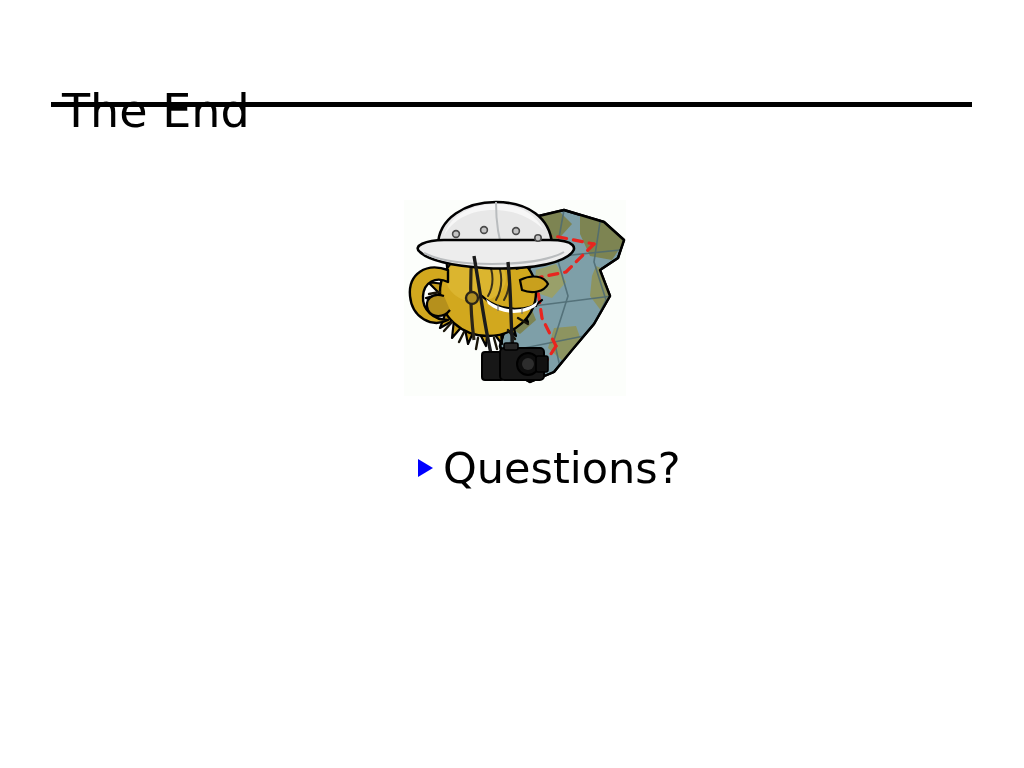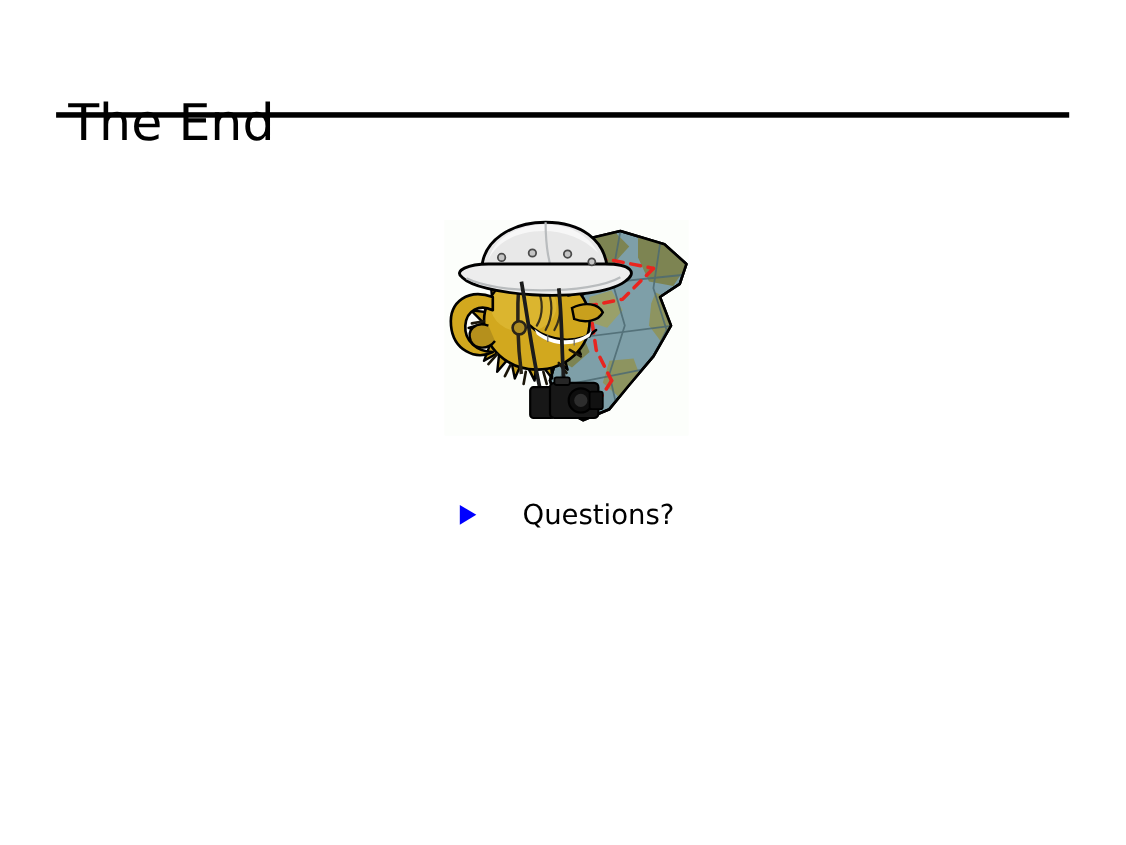--- a/index.html
+++ b/index.html
@@ -65,26 +65,25 @@
   #bullet-marker {
     width: 0;
     height: 0;
     border-top: 9px solid transparent;
     border-bottom: 9px solid transparent;
     border-left: 15px solid #0000ff;
     margin-right: 10px;
     flex: 0 0 auto;
   }
   #bullet-text {
-    font-size: 25px;
+    font-size: 43px;
     line-height: 40px;
     color: #000000;
     white-space: nowrap;
     font-weight: 400;
-    margin-left: 32px;
   }
 </style>
 </head>
 <body>
 
 <div id="slide">
 
   <h1 id="slide-title">The End</h1>
 
   <div id="title-rule"></div>

